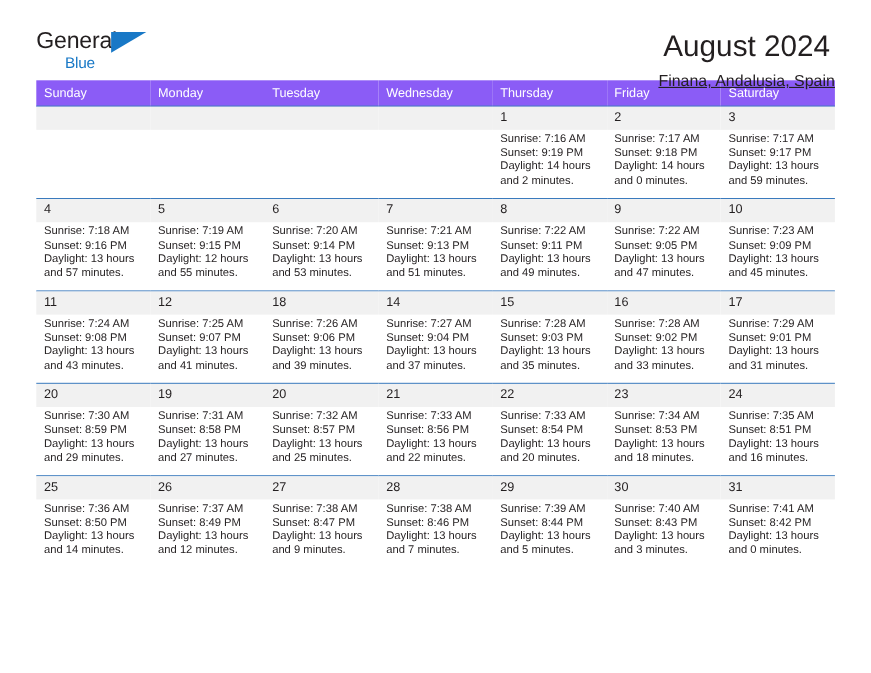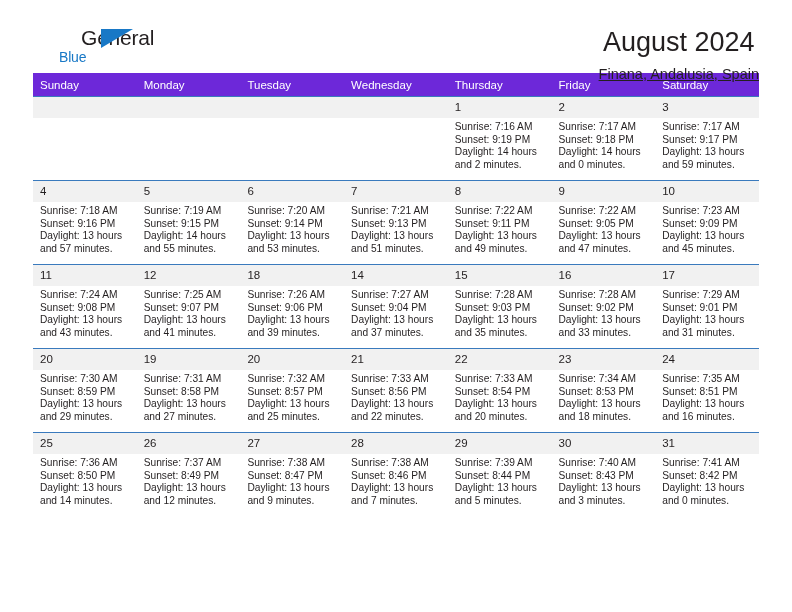--- a/index.html
+++ b/index.html
@@ -39,21 +39,20 @@
     flex: 0 0 auto;
   }
   .logo-general {
     position: absolute;
     left: 0;
     top: 0;
     font-size: 21px;
     letter-spacing: -0.2px;
     color: #231f20;
     line-height: 24px;
-    margin-left: 48px;
   }
   .logo-blue {
     position: absolute;
     left: 26px;
     top: 19px;
     font-size: 14px;
     letter-spacing: -0.2px;
     color: #1878c6;
     line-height: 24px;
   }
@@ -91,21 +90,21 @@
   }
 
   
   .calendar {
     width: 726px;
     border-collapse: collapse;
     table-layout: fixed;
     margin-top: 3px;
   }
   .calendar th {
-    background: #6d28d9;
+    background: #8b5cf6;
     color: #ffffff;
     font-size: 11.5px;
     font-weight: normal;
     text-align: left;
     padding: 5px 0 5px 7px;
     height: 13px;
     border: none;
   }
   .calendar td {
     width: 103.7px;
@@ -243,21 +242,21 @@
                 <div class="daylight">Daylight: 13 hours and 57 minutes.</div>
               </div>
             </div>
           </td>
           <td>
             <div class="daycell">
               <div class="daynum">5</div>
               <div class="info">
                 <div>Sunrise: 7:19 AM</div>
                 <div>Sunset: 9:15 PM</div>
-                <div class="daylight">Daylight: 14 hours and 55 minutes.</div>
+                <div class="daylight">Daylight: 12 hours and 55 minutes.</div>
               </div>
             </div>
           </td>
           <td>
             <div class="daycell">
               <div class="daynum">6</div>
               <div class="info">
                 <div>Sunrise: 7:20 AM</div>
                 <div>Sunset: 9:14 PM</div>
                 <div class="daylight">Daylight: 13 hours and 53 minutes.</div>

